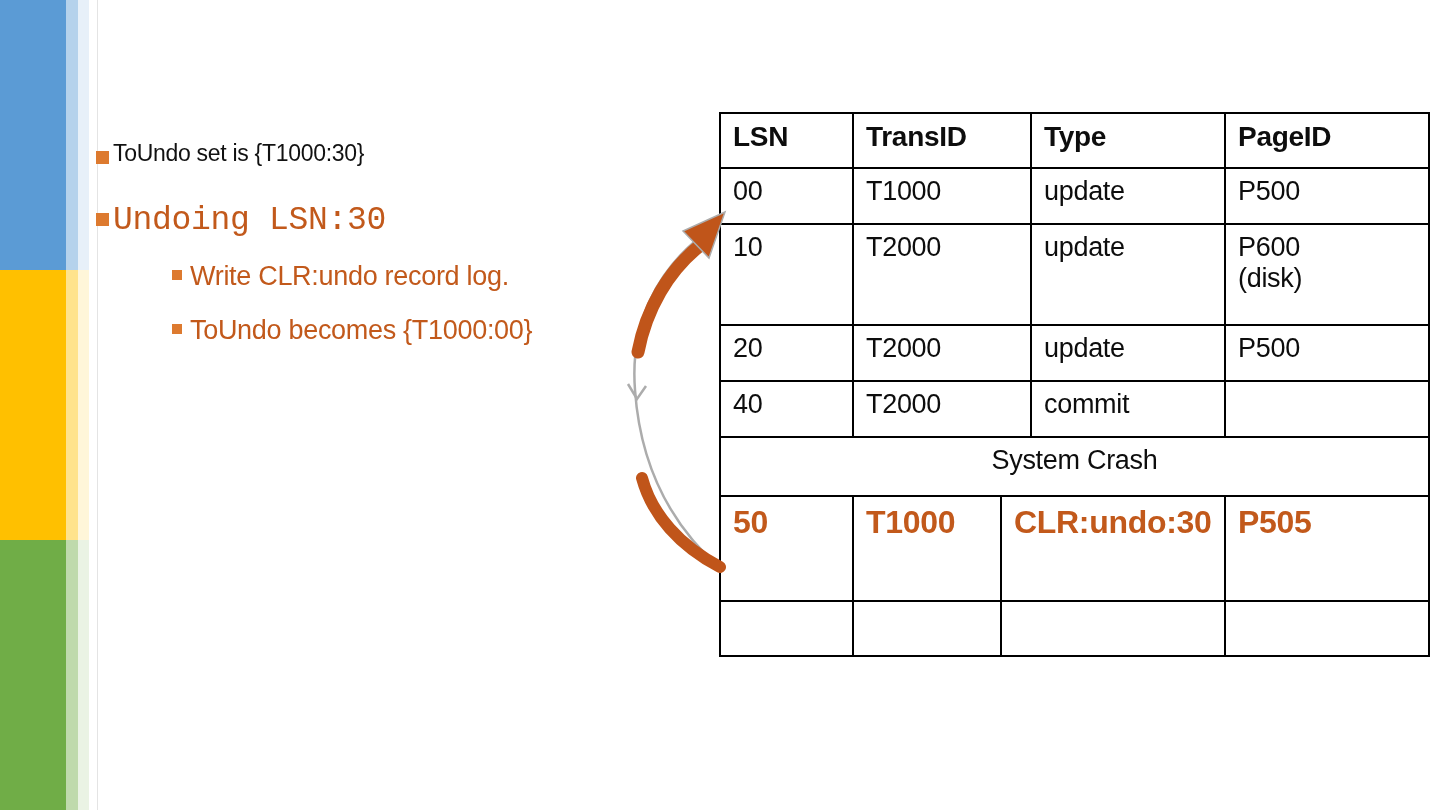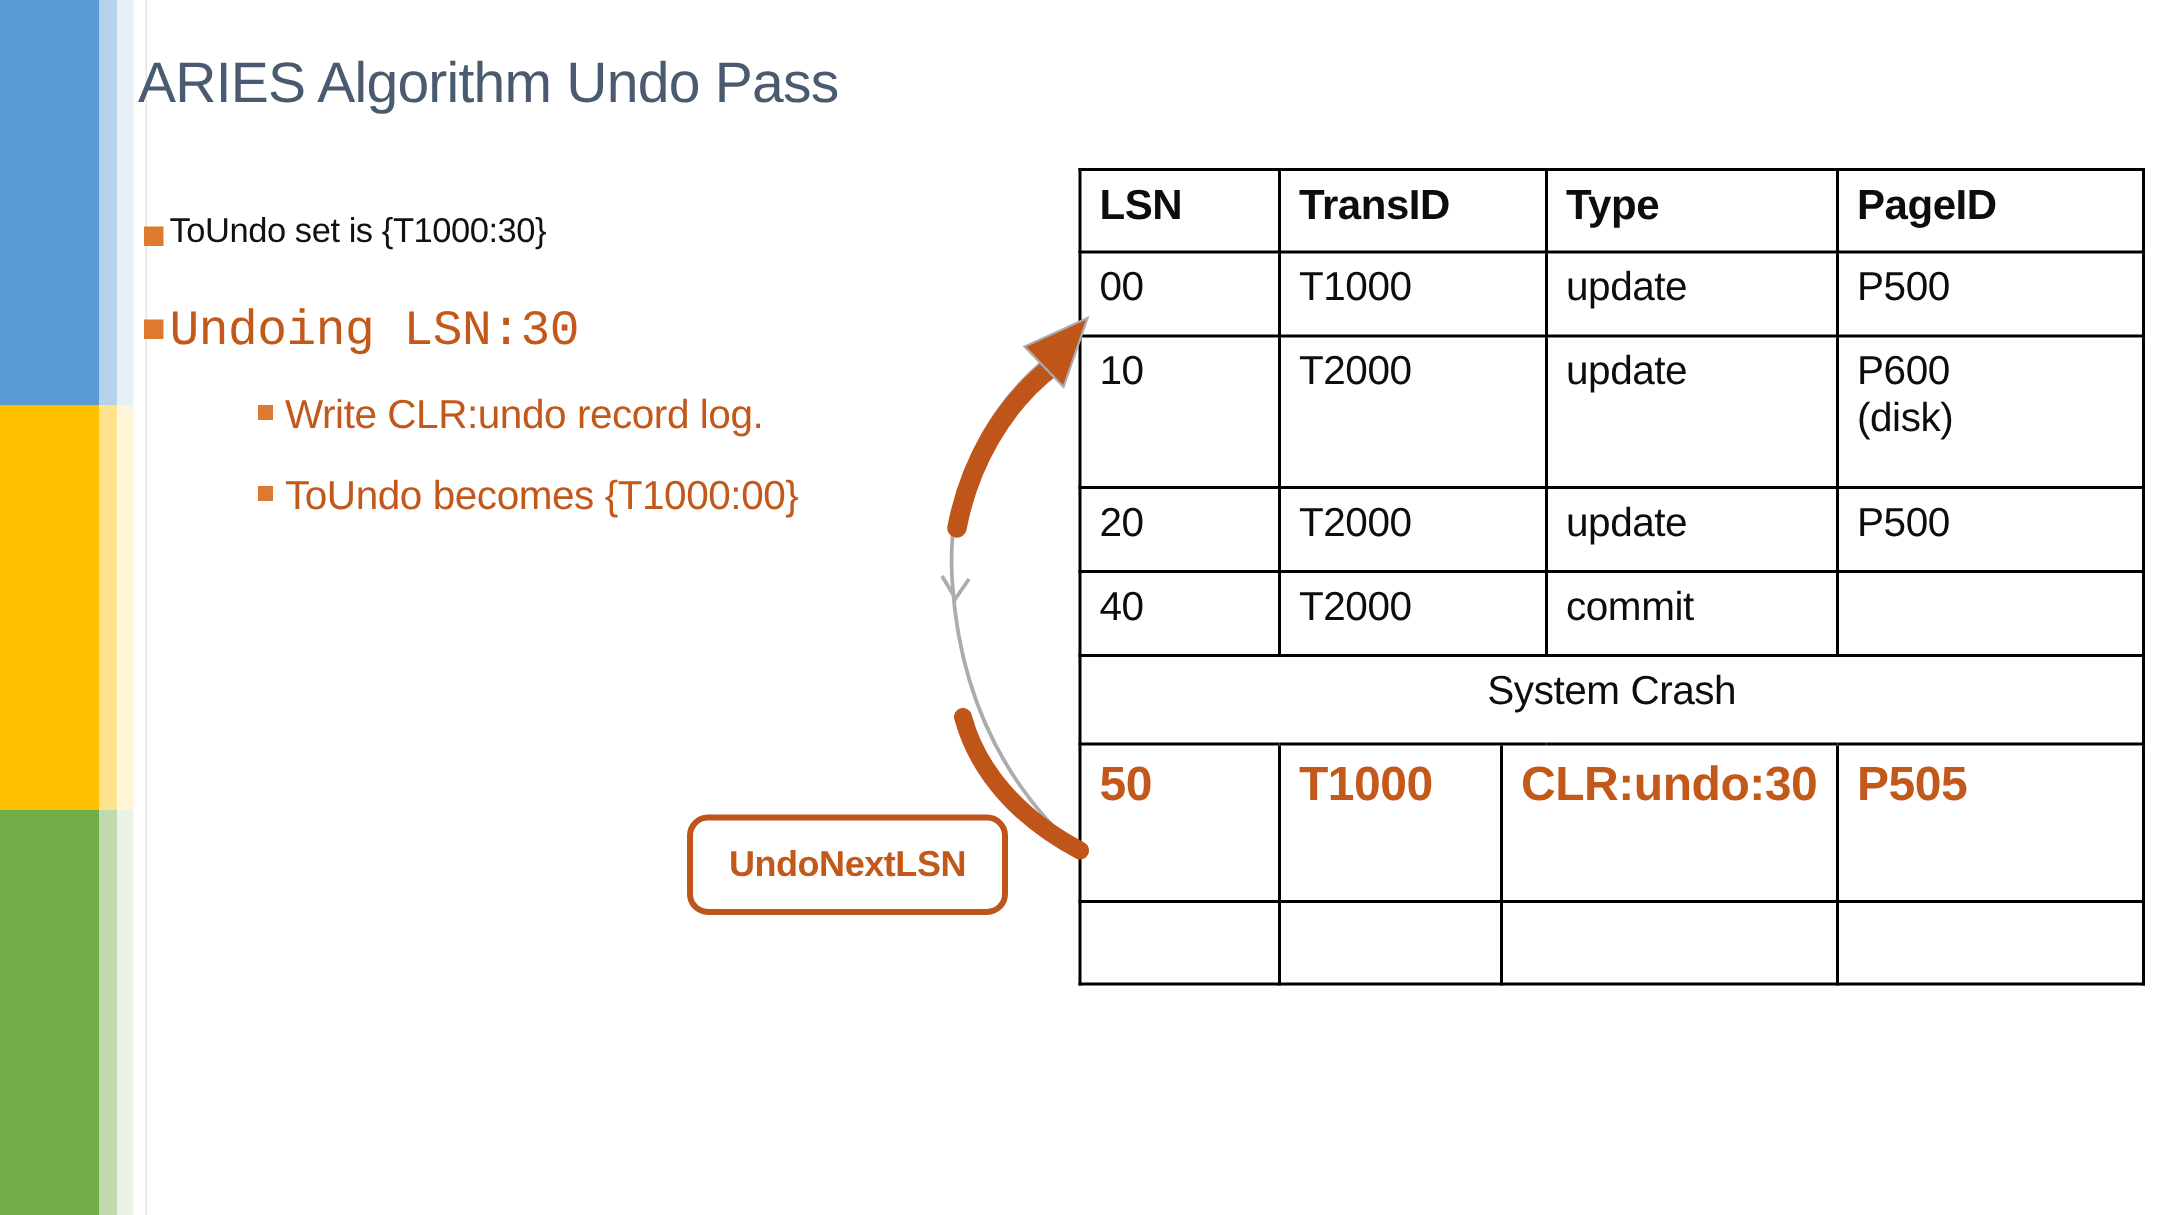--- a/index.html
+++ b/index.html
@@ -67,21 +67,20 @@
   <div class="bar bar-yellow"></div>
   <div class="bar bar-green"></div>
   <div class="tint t-blue" style="top:0"></div>
   <div class="tint t-yellow" style="top:270px"></div>
   <div class="tint t-green" style="top:540px"></div>
   <div class="tint2 t-blue" style="top:0"></div>
   <div class="tint2 t-yellow" style="top:270px"></div>
   <div class="tint2 t-green" style="top:540px"></div>
   <div class="hairline"></div>
 
-  <div class="title">ARIES Algorithm Undo Pass</div>
 
   <span class="sq sq-b1"></span>
   <div class="line b1">ToUndo set is {T1000:30}</div>
   <span class="sq sq-b2"></span>
   <div class="line b2">Undoing LSN:30</div>
   <span class="sq sq-s1"></span>
   <div class="line s1">Write CLR:undo record log.</div>
   <span class="sq sq-s2"></span>
   <div class="line s2">ToUndo becomes {T1000:00}</div>
 
@@ -159,17 +158,14 @@
     <path d="M 712 228 C 655 268, 630 325, 635 390 C 640 462, 668 523, 722 570" fill="none" stroke="#ACACAC" stroke-width="2.5"></path>
 
     <polyline points="628,384 637,399 646,386" fill="none" stroke="#ACACAC" stroke-width="2.5"></polyline>
 
     <path d="M 702 244 C 668 270, 646 310, 638 352" fill="none" stroke="#C0551A" stroke-width="13" stroke-linecap="round"></path>
     <path d="M 642 478 C 652 515, 680 546, 720 567" fill="none" stroke="#C0551A" stroke-width="12" stroke-linecap="round"></path>
 
     <polygon points="725,212 683,231 709,258" fill="#C0551A" stroke="#ACACAC" stroke-width="1.5"></polygon>
   </svg>
 
-  <div class="callout">
-    <span>UndoNextLSN</span>
-  </div>
 
 </div>
 
 </body></html>

